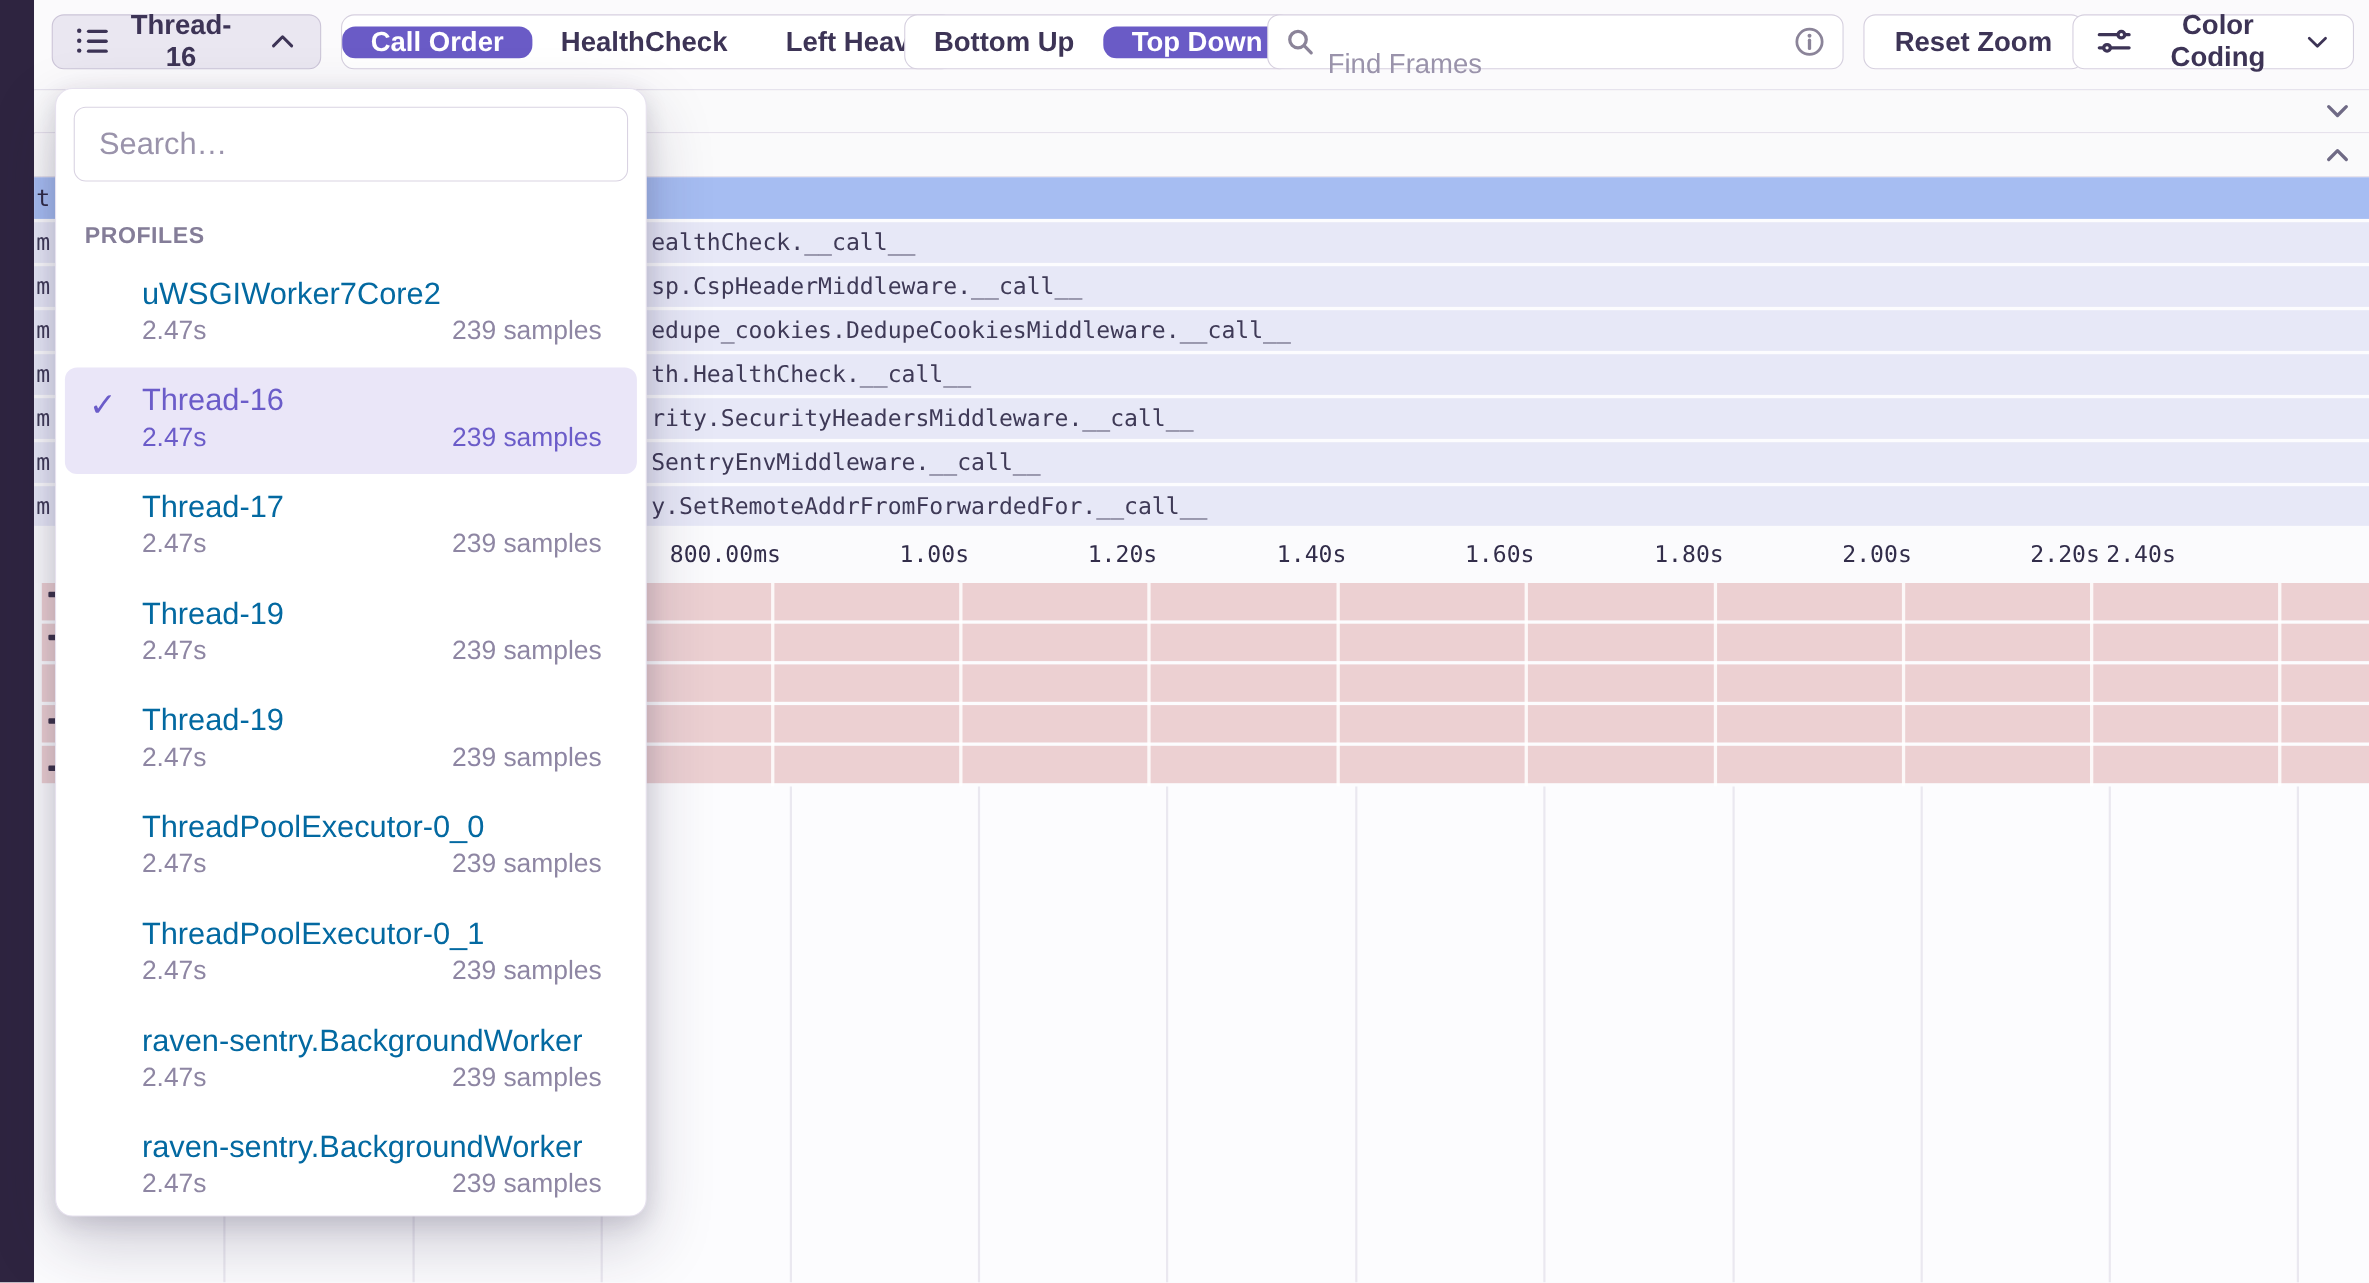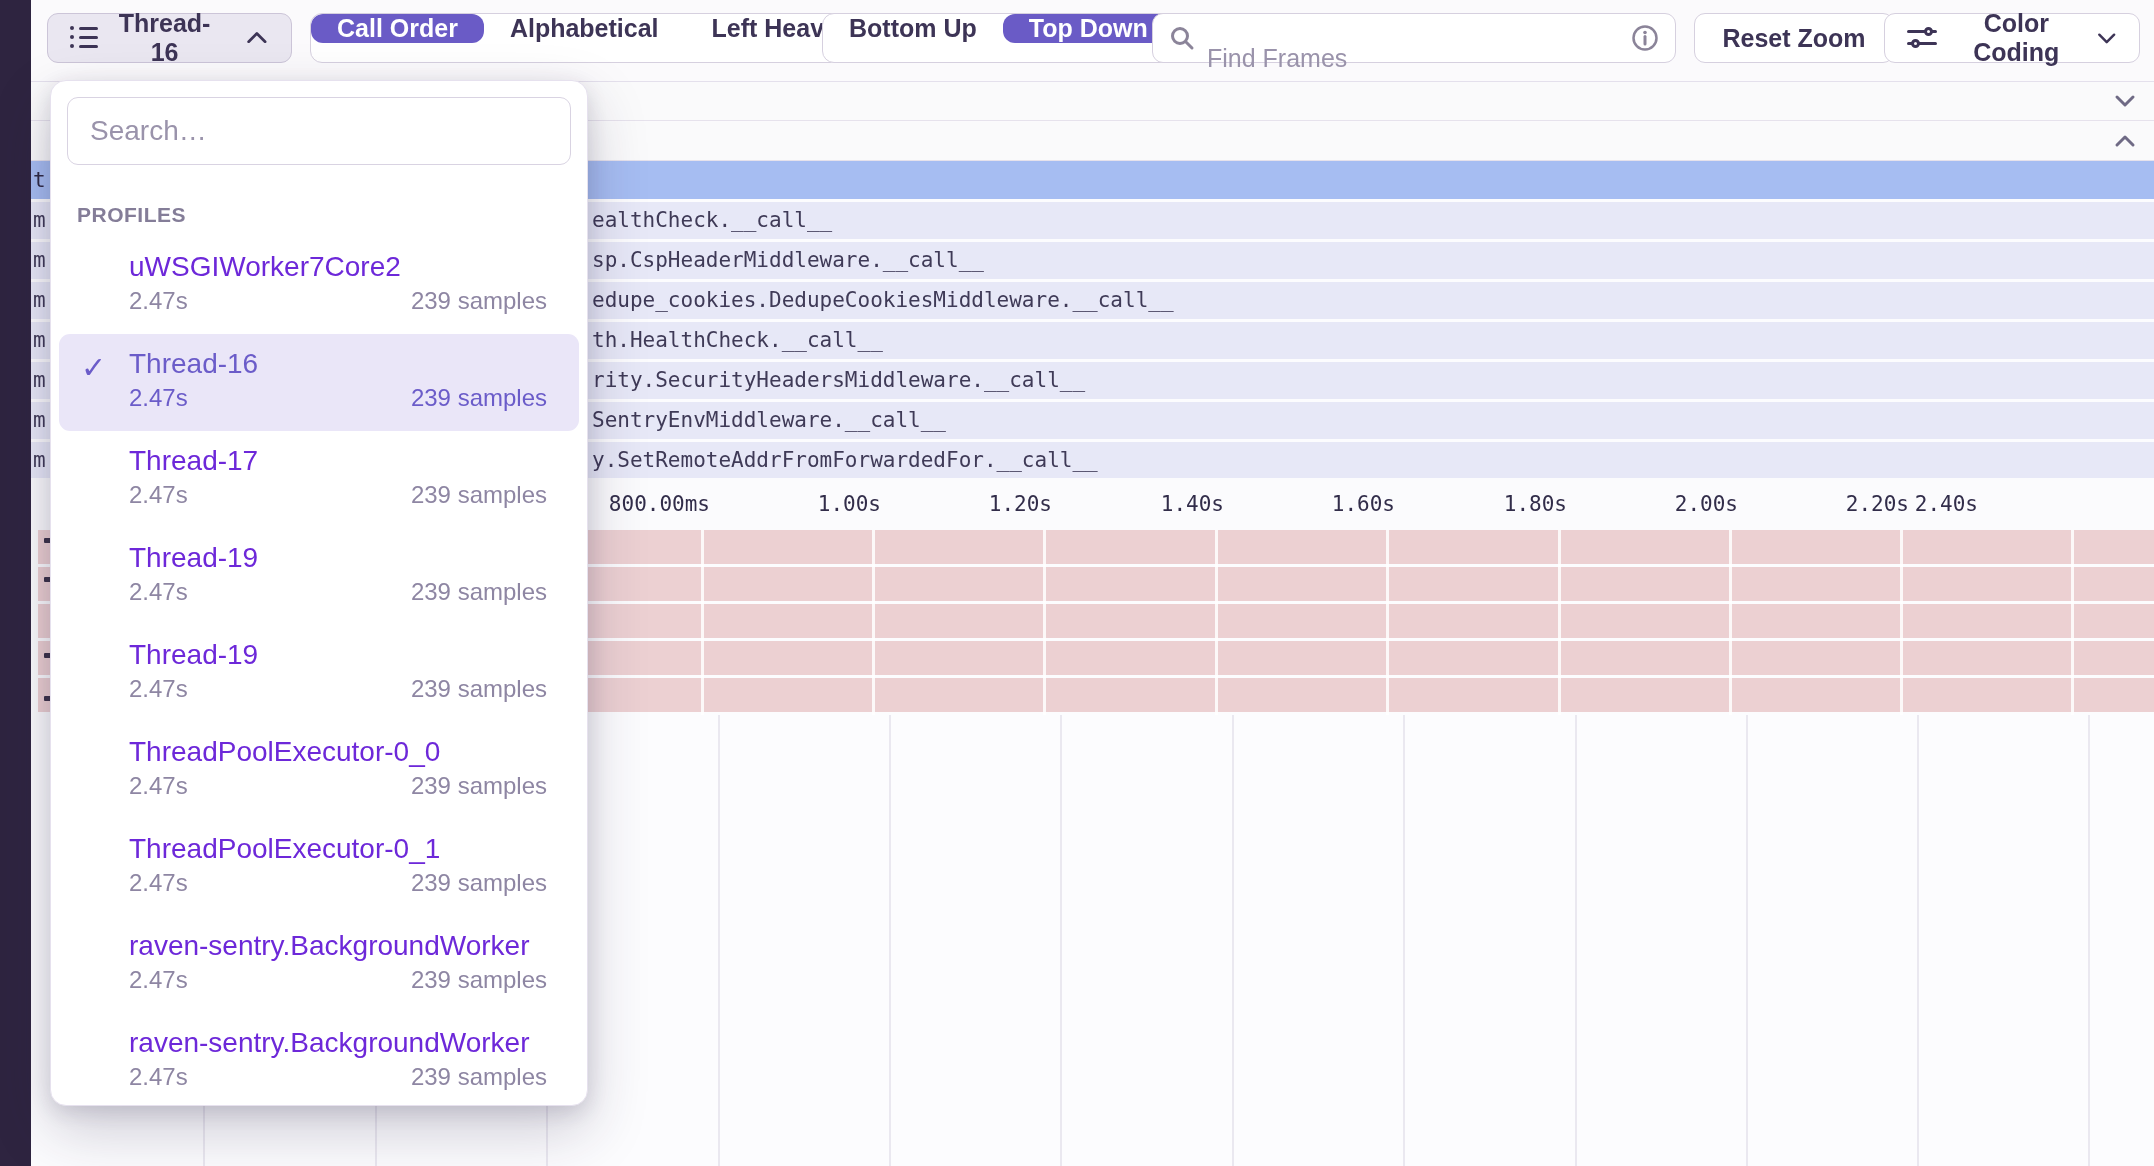--- a/index.html
+++ b/index.html
@@ -17,21 +17,21 @@
 
   
   .toolbar { position:absolute; left:31px; top:0; right:0; height:82px; background:#fbfafc; border-bottom:1px solid #e4e0ec; }
   .tb-btn {
     position:absolute; top:13px; height:50px;
     display:flex; align-items:center; gap:12px;
     background:#ffffff; border:1px solid #d6d0df; border-radius:11px;
     font-size:25px; font-weight:700; color:#3d3456; padding:0 22px; cursor:pointer;
   }
   .thread-btn { left:16px; width:245px; background:#eae7f1; border-color:#ccc5d8; justify-content:flex-start; }
-  .seg { position:absolute; top:13px; height:50px; display:flex; align-items:flex-start; background:#fff; border:1px solid #d6d0df; border-radius:12px; overflow:hidden; }
+  .seg { position:absolute; top:13px; height:50px; display:flex; align-items:center; background:#fff; border:1px solid #d6d0df; border-radius:12px; overflow:hidden; }
   .seg-opt { display:flex; align-items:center; padding:0 26px; font-size:25px; font-weight:700; color:#3d3456; cursor:pointer; background:transparent; border:none; }
   .seg-opt.active { background:#6a5bc6; color:#ffffff; border-radius:12px; }
   .seg-divider { width:1px; background:#ddd8e4; margin:10px 0; }
   .find { position:absolute; left:1121px; top:13px; width:524px; height:50px; background:#fff; border:1px solid #d6d0df; border-radius:11px; display:flex; align-items:center; padding:0 16px; gap:12px; }
   .find input { flex:1; border:none; outline:none; font-size:25px; color:#3d3456; background:transparent; font-family:"Liberation Sans", sans-serif;margin-top:41px; }
   .find input::placeholder { color:#9a93ab; }
   .reset-btn { left:1663px; width:200px; justify-content:center; }
   .color-btn { left:1853px; width:256px; justify-content:center; gap:14px; }
 
   
@@ -80,21 +80,21 @@
     position:absolute; left:50px; top:80px; width:538px; height:1026px;
     background:#ffffff; border:1px solid #e6e1ee; border-radius:16px;
     box-shadow:0 24px 60px rgba(43,32,68,0.22), 0 6px 20px rgba(43,32,68,0.14);
     z-index:50; overflow:hidden;
   }
   .dd-search { margin:16px; height:68px; border:1px solid #d9d3e2; border-radius:11px; display:flex; align-items:center; padding:0 22px; }
   .dd-search input { flex:1; border:none; outline:none; font-size:28px; color:#14532d; background:transparent; font-family:"Liberation Sans", sans-serif; }
   .dd-search input::placeholder { color:#9a93ab; }
   .dd-section { padding:22px 26px 10px 26px; font-size:21px; font-weight:700; letter-spacing:0.5px; color:#847d98; }
   .dd-item { position:relative; margin:0 8px; height:97px; border-radius:11px; padding:13px 32px 0 70px; cursor:pointer; }
-  .dd-item .dd-name { font-size:28px; color:#6d28d9; line-height:34px; white-space:nowrap; }
+  .dd-item .dd-name { font-size:28px; color:#0369a1; line-height:34px; white-space:nowrap; }
   .dd-item .dd-sub { display:flex; justify-content:space-between; margin-top:3px; font-size:24px; color:#8e86a3; }
   .dd-item.selected { background:#eae6f8; }
   .dd-item.selected .dd-name, .dd-item.selected .dd-sub { color:#6b5cc9; }
   .dd-check { position:absolute; left:22px; top:16px; font-size:30px; color:#6b5cc9; }
 </style>
 </head>
 <body>
 
 <div class="dark-rail"></div>
 
@@ -211,21 +211,21 @@
         <b></b>
       </span>
     <span>Thread-16</span>
     <svg class="glyph" style="margin-left:14px" width="26" height="18" viewBox="0 0 26 18">
         <polyline points="4,13 13,4 22,13" fill="none" stroke="#3d3456" stroke-width="3" stroke-linecap="round" stroke-linejoin="round"></polyline>
       </svg>
   </button>
 
   <div class="seg" style="left:279px">
     <button class="seg-opt active">Call Order</button>
-    <button class="seg-opt">Alphabetical</button>
+    <button class="seg-opt">HealthCheck</button>
     <span class="seg-divider"></span>
     <button class="seg-opt">Left Heavy</button>
   </div>
 
   <div class="seg" style="left:791px">
     <button class="seg-opt">Bottom Up</button>
     <button class="seg-opt active">Top Down</button>
   </div>
 
   <div class="find">

